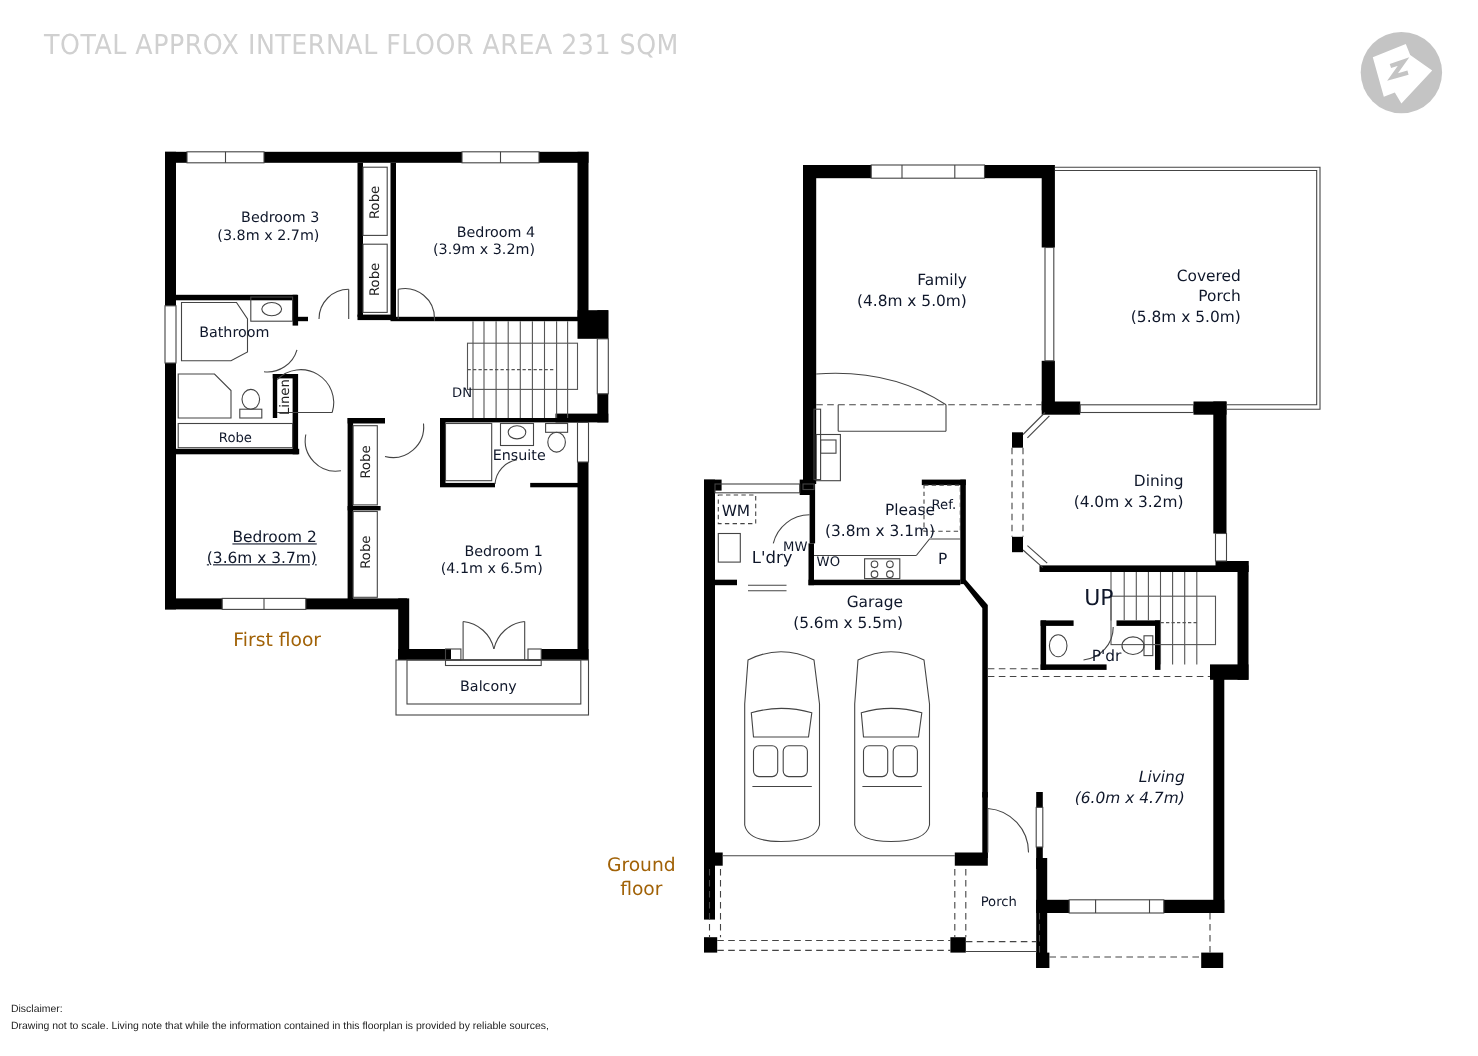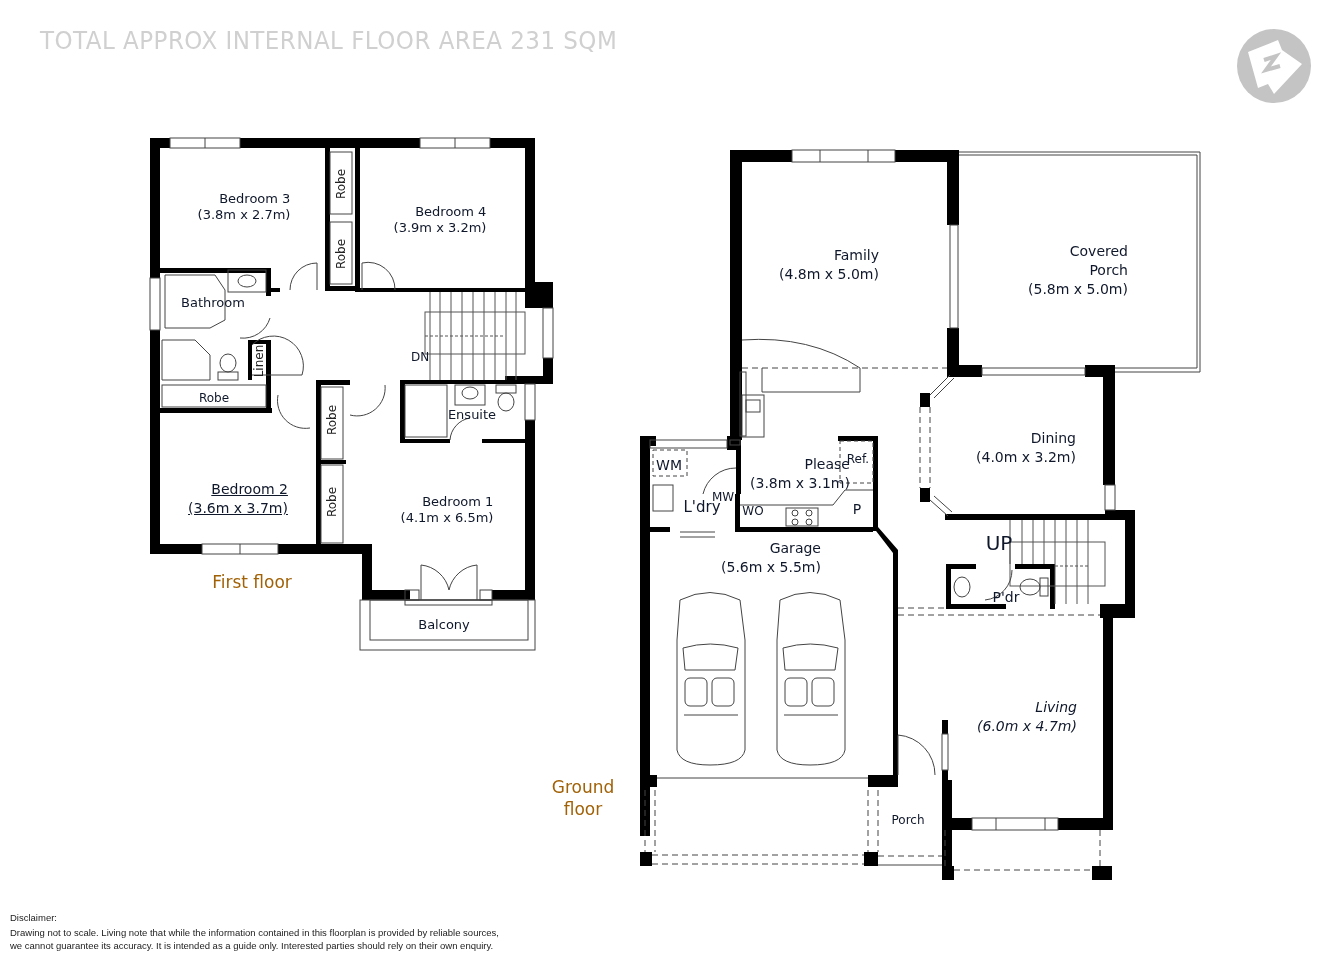--- a/index.html
+++ b/index.html
@@ -369,14 +369,13 @@
 <div class="lbl" style="left:857px;top:501px;font-size:14px;">P</div>
 <div class="lbl" style="left:999px;top:535px;font-size:20px;">UP</div>
 <div class="floorname" style="left:583px;top:776px;">
   <span style="display:block">Ground</span>
   <span style="display:block">floor</span>
 </div>
 
 <div class="disclaimer">
   <div>Disclaimer:</div>
   <div style="margin-top:2px;">Drawing not to scale. Living note that while the information contained in this floorplan is provided by reliable sources,</div>
-  <div>we cannot guarantee its accuracy. It is intended as a guide only. Interested parties should rely on their  own enquiry.</div>
 </div>
 
 </body></html>

